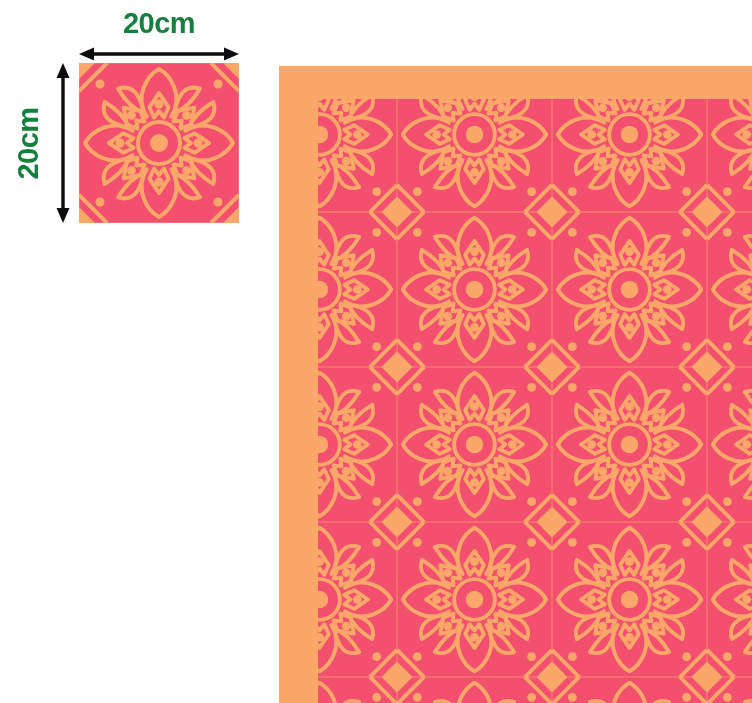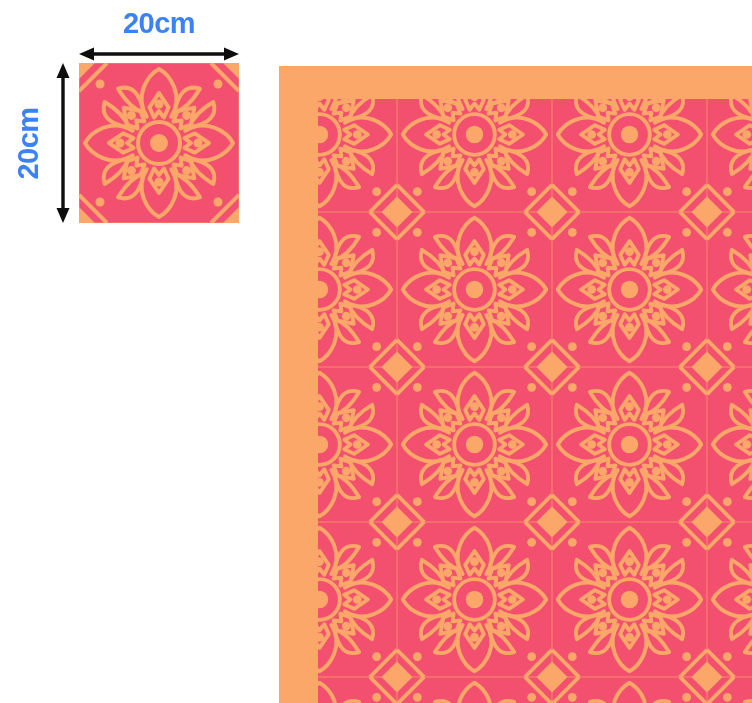--- a/index.html
+++ b/index.html
@@ -2,21 +2,21 @@
 <html style="--motif: #FBA76A;"><head>
 <meta charset="utf-8">
 <style>
   html,body{margin:0;padding:0;}
   body{
     width:752px;height:703px;position:relative;overflow:hidden;
     background:#ffffff;
     font-family:"Liberation Sans", sans-serif;
   }
   .dim-label{
-    position:absolute;color:#3b82f6;font-weight:700;font-size:29px;
+    position:absolute;color:#15803d;font-weight:700;font-size:29px;
     letter-spacing:-0.5px;
   }
   .dim-label-top{left:79px;top:7px;width:160px;text-align:center;}
   .dim-label-left{
     left:10px;top:63px;width:36px;height:160px;
     display:flex;align-items:center;justify-content:center;
   }
   .dim-label-left span{transform:rotate(-90deg);white-space:nowrap;display:block;}
   .arrow-svg{position:absolute;}
   #width-arrow{left:79px;top:46px;}

